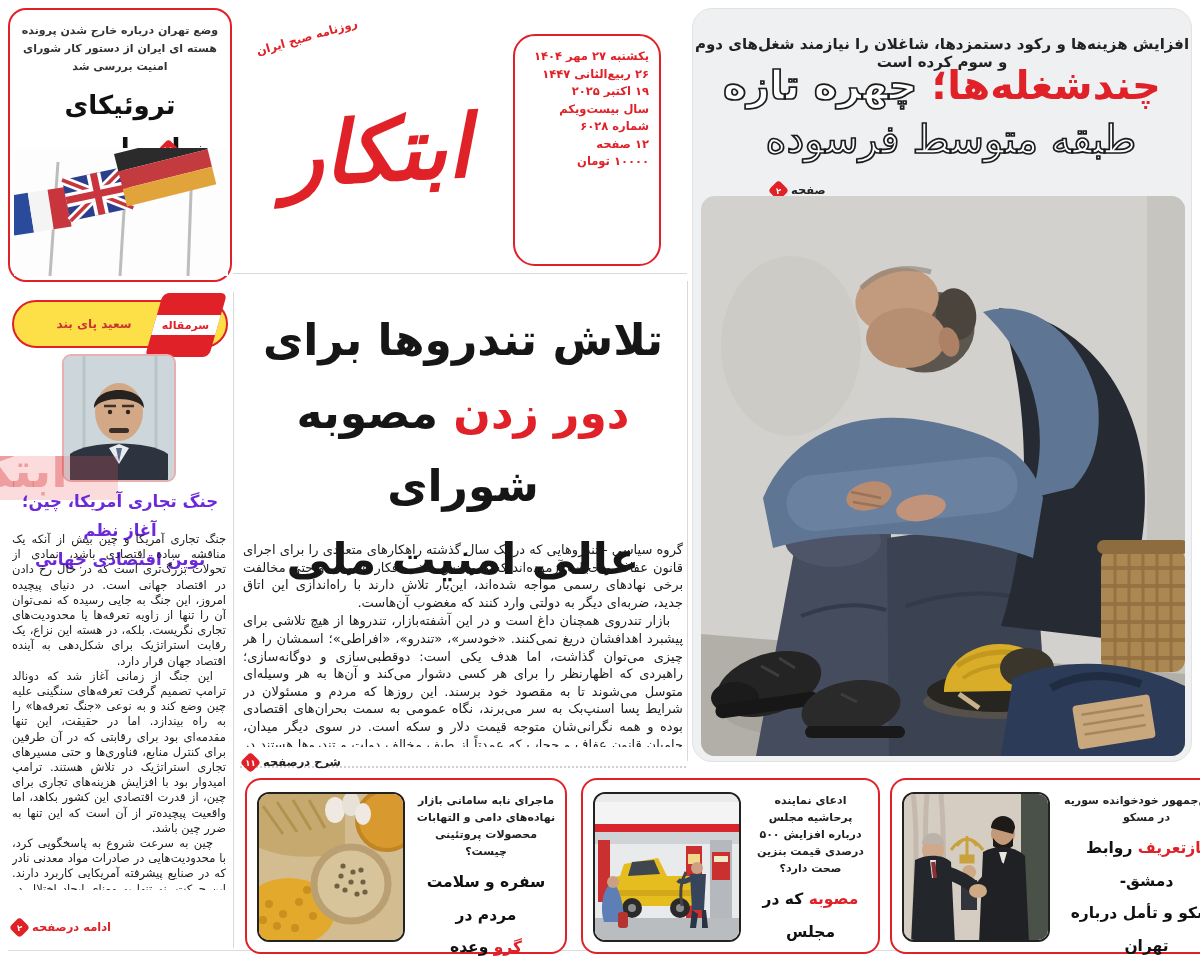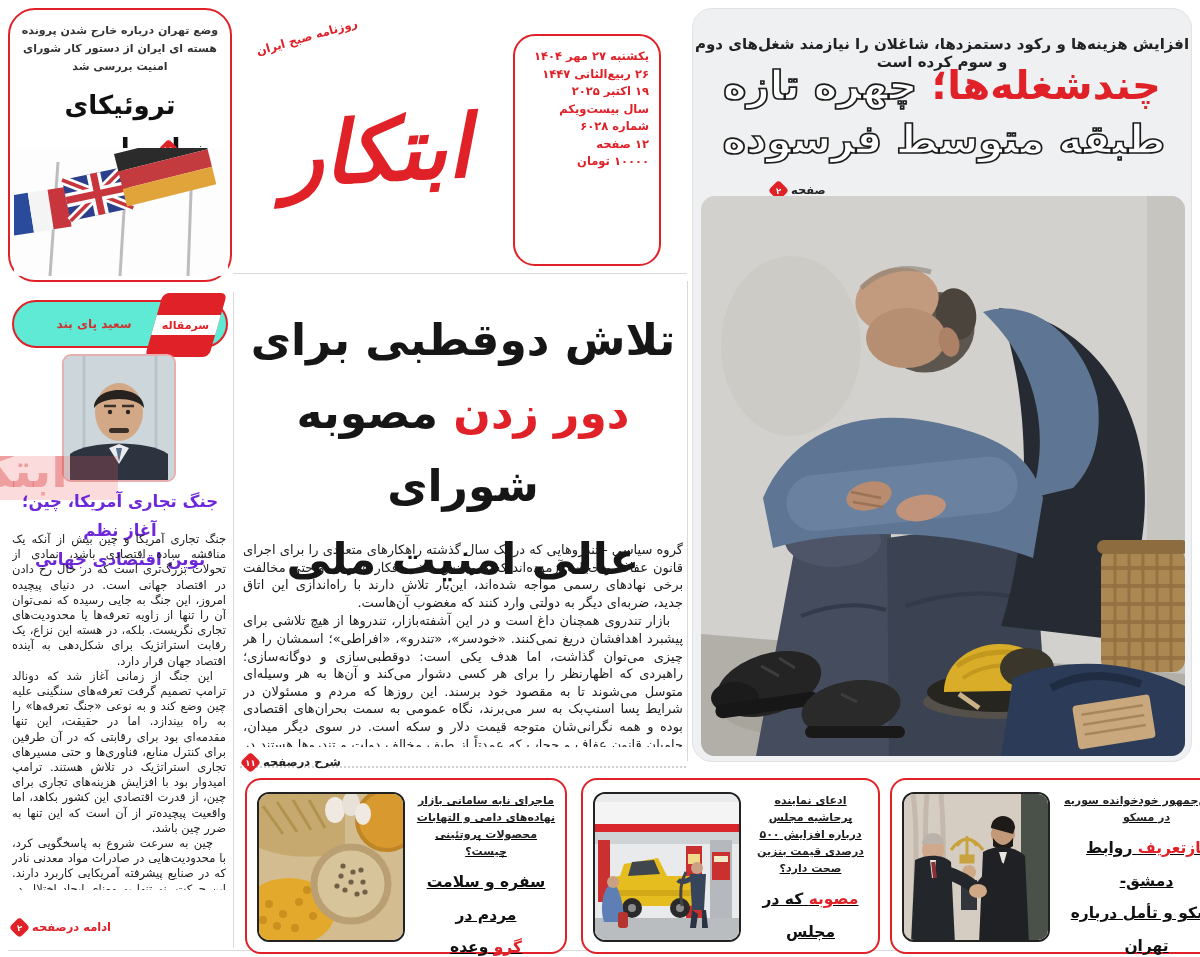--- a/index.html
+++ b/index.html
@@ -11,21 +11,21 @@
   .hline{position:absolute; height:1px; background:var(--gray-line);}
   .vline{position:absolute; width:1px; background:var(--gray-line);}
   .dotline{position:absolute; border-top:2px dotted #cfcfcf; height:0;}
   .pagerow{display:inline-flex; align-items:center; gap:5px; font-size:11.5px; font-weight:bold; color:#222;}
   .pagerow.red{color:var(--red);}
   .badge{position:relative; width:15px; height:15px; background:var(--red); border-radius:4px; transform:rotate(45deg); flex:0 0 auto;}
   .badge > span{position:absolute; inset:0; display:flex; align-items:center; justify-content:center; transform:rotate(-45deg); color:#fff; font-size:8.5px; font-weight:bold;}
   .outline-txt{color:#fff; -webkit-text-stroke:1.7px #1c1c1c; text-shadow:0 0 1px #1c1c1c;}
 
   
-  .box-topleft{position:absolute; left:8px; top:8px; width:224px; height:274px; border:2.5px solid var(--red); border-radius:27px; background:#fff; padding:12px 10px 6px; text-align:center;}
+  .box-topleft{position:absolute; left:8px; top:8px; width:224px; height:274px; border:2.5px solid var(--red); border-radius:18px; background:#fff; padding:12px 10px 6px; text-align:center;}
   .box-topleft .kicker{font-size:11px; font-weight:bold; color:#333; line-height:1.65;}
   .box-topleft .title{margin-top:8px; font-size:26px; font-weight:900; color:#111; line-height:1.62;}
   .box-topleft .title .red{color:var(--red);}
   .box-topleft .pagewrap{position:absolute; right:14px; top:128px;}
   .flags-wrap{position:absolute; left:4px; bottom:4px; width:214px; height:128px;}
 
   
   .tagline{position:absolute; left:252px; top:30px; width:110px; color:var(--red); font-size:11.5px; font-weight:bold; transform:rotate(-16deg); text-align:center; line-height:1.3;}
   .logo{position:absolute; left:240px; top:38px; width:272px; height:225px; display:flex; align-items:center; justify-content:center; color:var(--red); font-size:86px; font-weight:bold; font-style:italic; transform:rotate(-3deg); letter-spacing:-2px;}
   .date-frame{position:absolute; left:513px; top:34px; width:148px; height:232px; border:2.5px solid var(--red); border-radius:22px;}
@@ -37,42 +37,42 @@
   .main-title .red{color:var(--red);}
   .main-body{position:absolute; left:243px; top:541px; width:440px; height:206px; overflow:hidden; font-size:13px; line-height:17.6px; text-align:justify; color:#1c1c1c;}
   .main-body p + p{margin-top:1px; text-indent:13px;}
   .main-more{position:absolute; left:243px; top:751px;}
 
   
   .lead-box{position:absolute; left:692px; top:8px; width:500px; height:754px; background:#eef0f2; border:1px solid #e2e2e2; border-radius:20px;}
   .lead-kicker{position:absolute; left:0; top:26px; width:100%; text-align:center; font-size:15px; font-weight:bold; color:#222;}
   .lead-t1{position:absolute; left:0; top:50px; width:100%; text-align:center; font-size:40px; font-weight:900; line-height:52px; white-space:nowrap;}
   .lead-t1 .red{color:var(--red);}
-  .lead-t2{position:absolute; left:2px; top:104px; width:100%; text-align:center; font-size:40px; font-weight:700; line-height:52px;}
+  .lead-t2{position:absolute; left:9px; top:104px; width:100%; text-align:center; font-size:40px; font-weight:400; line-height:52px;}
   .lead-page{position:absolute; left:78px; top:170px;}
   .lead-photo{position:absolute; left:8px; top:187px; width:484px; height:560px; border-radius:14px; overflow:hidden;}
 
   
-  .edit-cap{position:absolute; left:12px; top:300px; width:216px; height:48px; border:2px solid var(--red); border-radius:24px; background:#5eead4;}
+  .edit-cap{position:absolute; left:12px; top:300px; width:216px; height:48px; border:2px solid var(--red); border-radius:24px; background:#fde047;}
   .edit-author{position:absolute; left:10px; top:0; width:140px; height:100%; display:flex; align-items:center; justify-content:center; color:#c33; font-size:12px; font-weight:bold;}
   .edit-ribbon{position:absolute; right:8px; top:-9px; width:64px; height:64px; background:var(--red); transform:skewX(-16deg); border-radius:6px; overflow:hidden;}
   .edit-ribbon .band{position:absolute; left:-8px; right:-8px; top:22px; height:20px; background:#fff; display:flex; align-items:center; justify-content:center;}
   .edit-ribbon .band span{transform:skewX(16deg); color:var(--red); font-size:11px; font-weight:bold;}
   .edit-photo{position:absolute; left:62px; top:354px; width:114px; height:128px; border:2px solid #e7b0b0; border-radius:9px; overflow:hidden; background:#cdd6da;}
   .watermark{position:absolute; left:0; top:456px; width:118px; height:44px; background:rgba(235,90,90,.22); overflow:hidden;}
   .watermark span{position:absolute; left:-60px; top:-14px; font-size:48px; font-weight:bold; color:rgba(215,45,45,.35); white-space:nowrap;}
   .edit-title{position:absolute; left:10px; top:488px; width:220px; text-align:center; font-size:16.5px; font-weight:700; color:#6d28d9; line-height:1.75;}
   .edit-body{position:absolute; left:12px; top:532px; width:214px; height:358px; overflow:hidden; font-size:11.5px; line-height:15.2px; text-align:justify; color:#1c1c1c;}
   .edit-body p + p{text-indent:13px;}
   .edit-more{position:absolute; left:12px; top:916px;}
 
   
   .bbox{position:absolute; top:778px; height:176px; border:2px solid var(--red); border-radius:16px; background:#fff; padding:11px;}
   .bbox .img{position:absolute; left:10px; top:12px; width:148px; height:150px; border:2px solid #222; border-radius:12px; overflow:hidden;}
-  .bbox .txt{position:absolute; right:8px; top:12px; left:168px; height:150px; display:flex; flex-direction:column; align-items:center;text-decoration:underline;}
+  .bbox .txt{position:absolute; right:8px; top:12px; left:168px; height:150px; display:flex; flex-direction:column; align-items:center;}
   .bbox .kicker{font-size:11px; font-weight:bold; color:#222; text-align:center; line-height:1.55;}
   .bbox .head{margin-top:6px; font-size:15.5px; font-weight:900; color:#111; text-align:center; line-height:2.1;}
   .bbox .head .red{color:var(--red);}
   svg{display:block;}
 </style>
 </head>
 <body>
 
 <div class="page">
 
@@ -130,21 +130,21 @@
     <div>۱۰۰۰۰ تومان</div>
   </div>
 
   <div class="hline" style="left:233px; top:273px; width:454px;"></div>
   <div class="vline" style="left:233px; top:292px; height:656px;"></div>
   <div class="vline" style="left:687px; top:281px; height:480px;"></div>
   <div class="dotline" style="left:240px; top:766px; width:446px;"></div>
   <div class="hline" style="left:8px; top:950px; width:1184px; background:#dcdcdc;"></div>
 
   <div class="main-title">
-    <div>تلاش دوقطبی برای</div>
+    <div>تلاش تندروها برای</div>
     <div><span class="red">دور زدن</span> <span>مصوبه شورای</span></div>
     <div>عالی امنیت ملی</div>
   </div>
   <div class="main-body">
     <p>گروه سیاسی - تندروهایی که در یک سال گذشته راهکارهای متعددی را برای اجرای قانون عفاف و حجاب آزموده‌اند که با واکنش منفی افکار عمومی و حتی مخالفت برخی نهادهای رسمی مواجه شده‌اند، این‌بار تلاش دارند با راه‌اندازی این اتاق جدید، ضربه‌ای دیگر به دولتی وارد کنند که مغضوب آن‌هاست.</p>
     <p>بازار تندروی همچنان داغ است و در این آشفته‌بازار، تندروها از هیچ تلاشی برای پیشبرد اهدافشان دریغ نمی‌کنند. «خودسر»، «تندرو»، «افراطی»؛ اسمشان را هر چیزی می‌توان گذاشت، اما هدف یکی است: دوقطبی‌سازی و دوگانه‌سازی؛ راهبردی که اظهارنظر را برای هر کسی دشوار می‌کند و آن‌ها به هر وسیله‌ای متوسل می‌شوند تا به مقصود خود برسند. این روزها که مردم و مسئولان در شرایط پسا اسنپ‌بک به سر می‌برند، نگاه عمومی به سمت بحران‌های اقتصادی بوده و همه نگرانی‌شان متوجه قیمت دلار و سکه است. در سوی دیگر میدان، حامیان قانون عفاف و حجاب که عمدتاً از طیف مخالف دولت و تندروها هستند در حال تدارک سناریو جدیدی برای زمین‌گیر کردن کابینه چهاردهم‌اند: آن هم با اجرایی کردن قانون عفاف و حجاب، بر خلاف ابلاغ شورای عالی امنیت ملی.</p>
   </div>
   <div class="main-more">
     <span class="pagerow">
       <span>شرح درصفحه</span>

